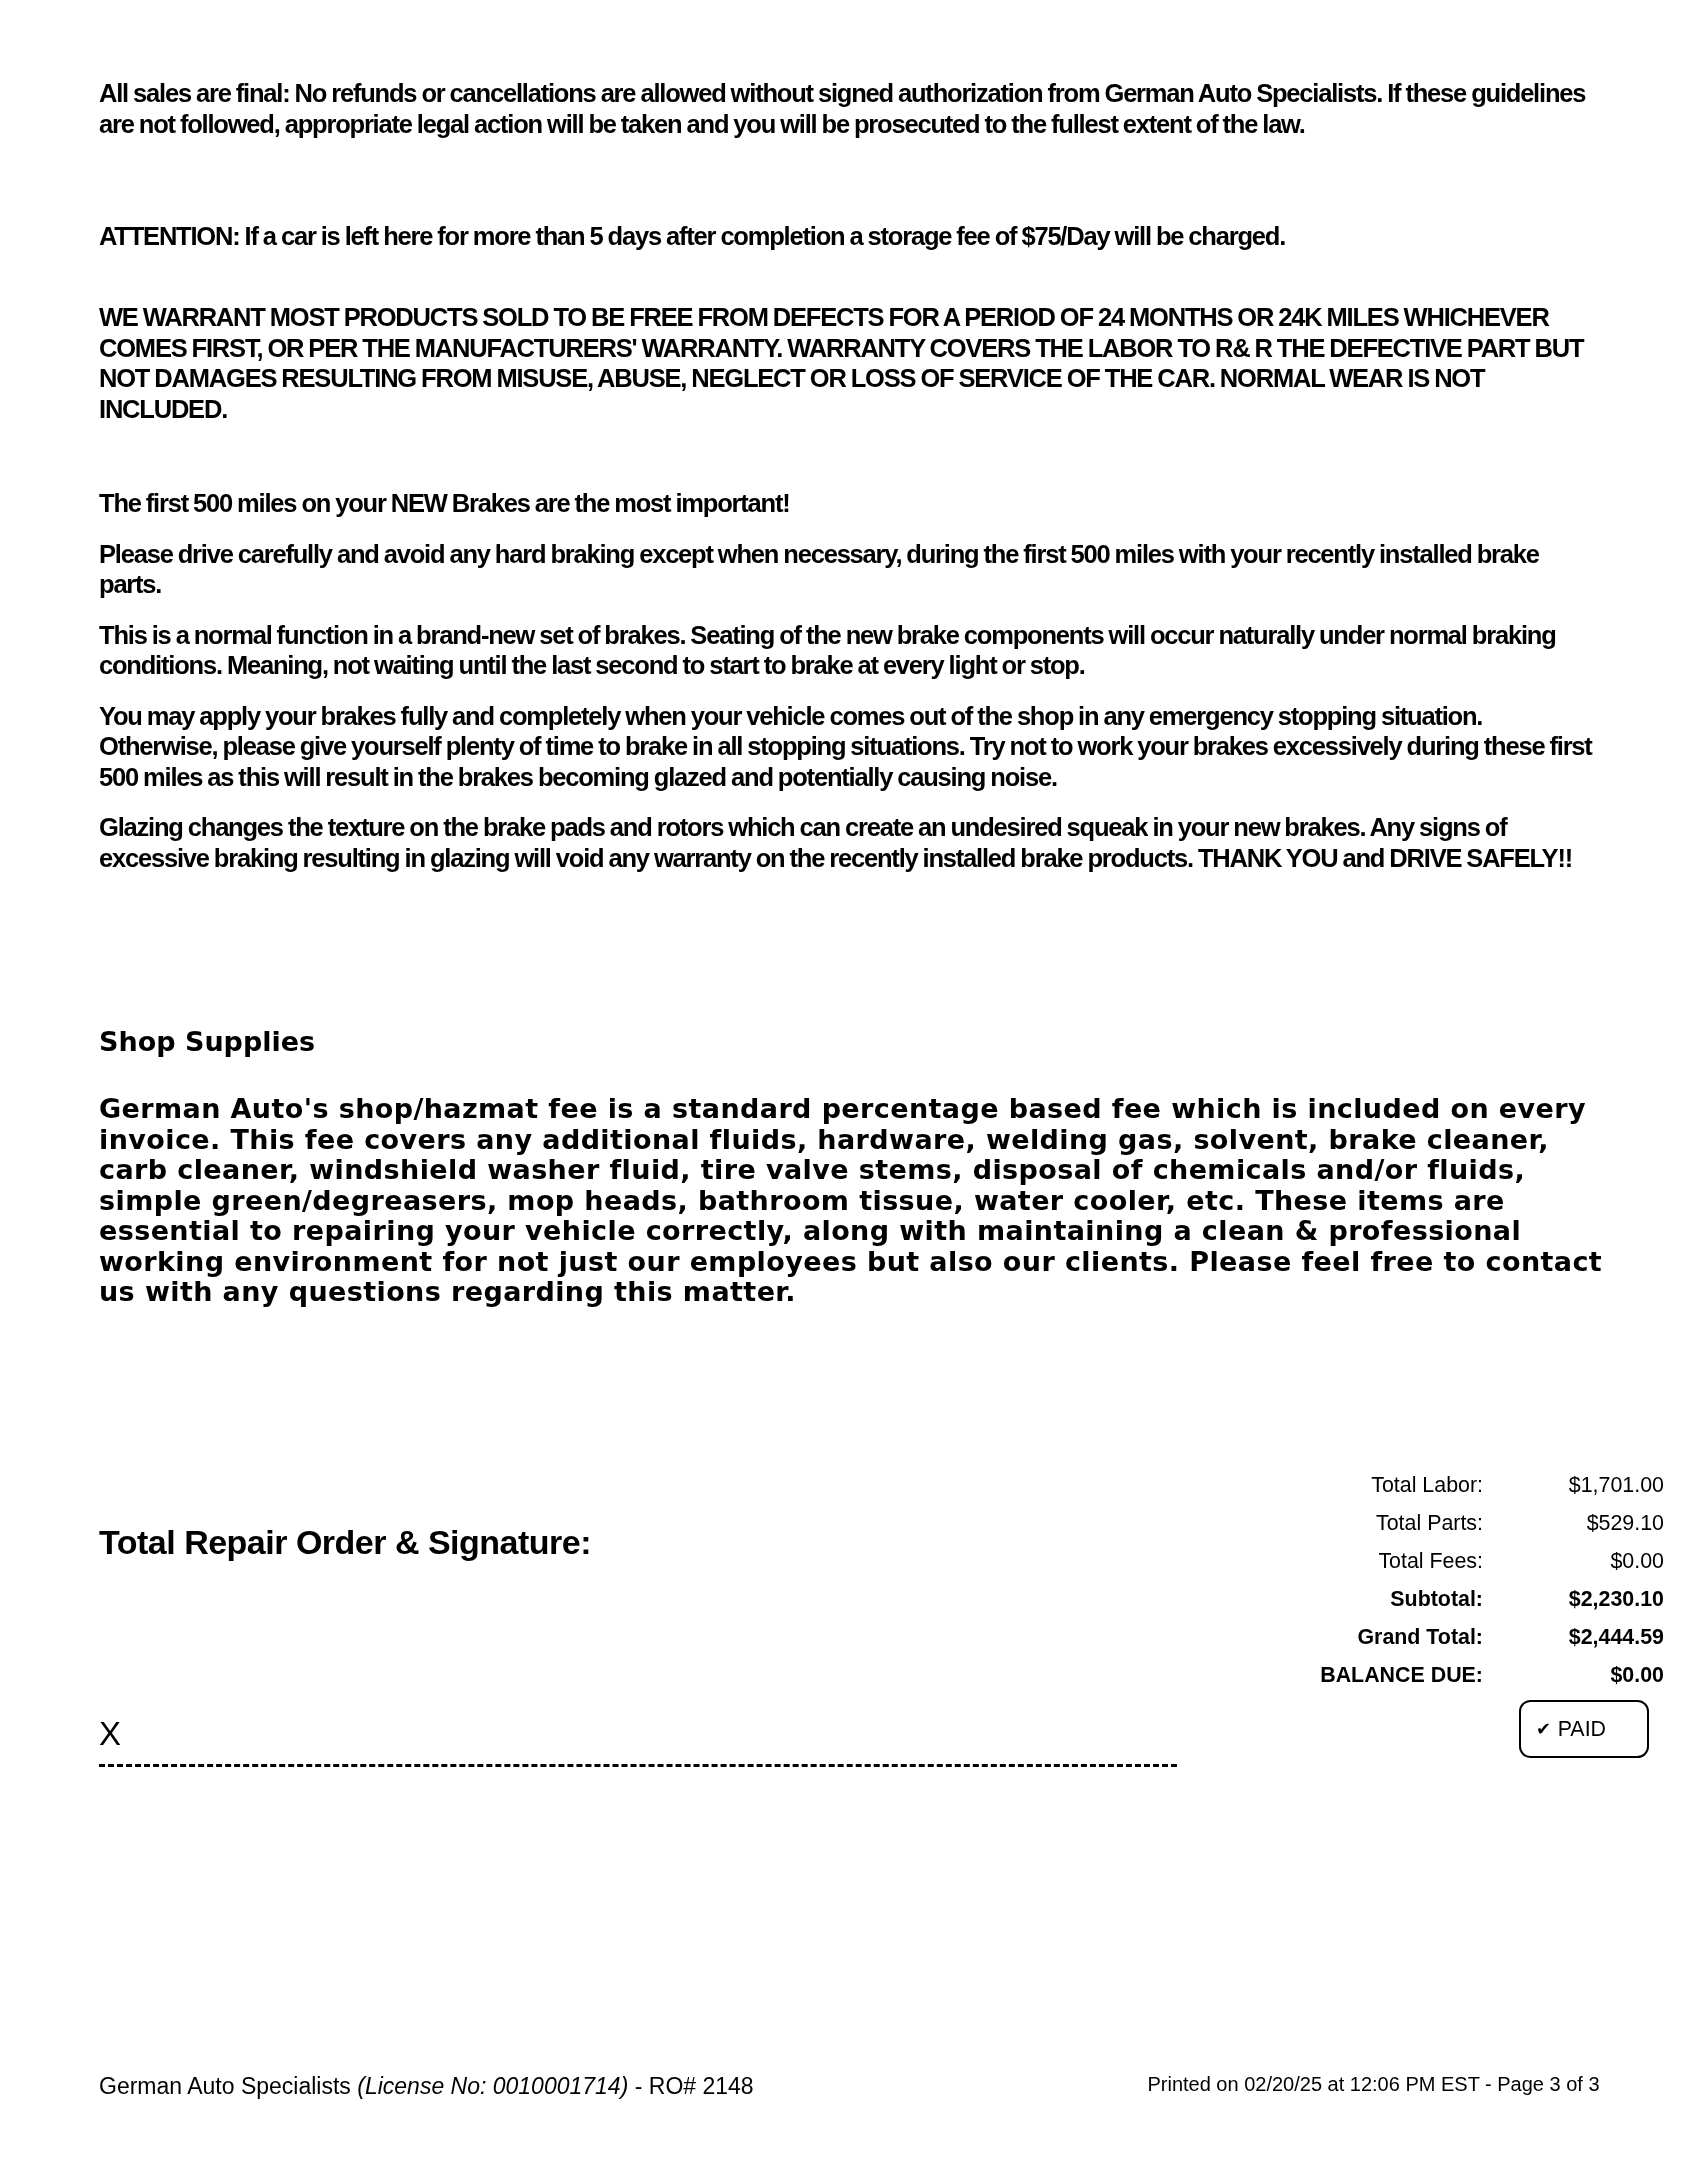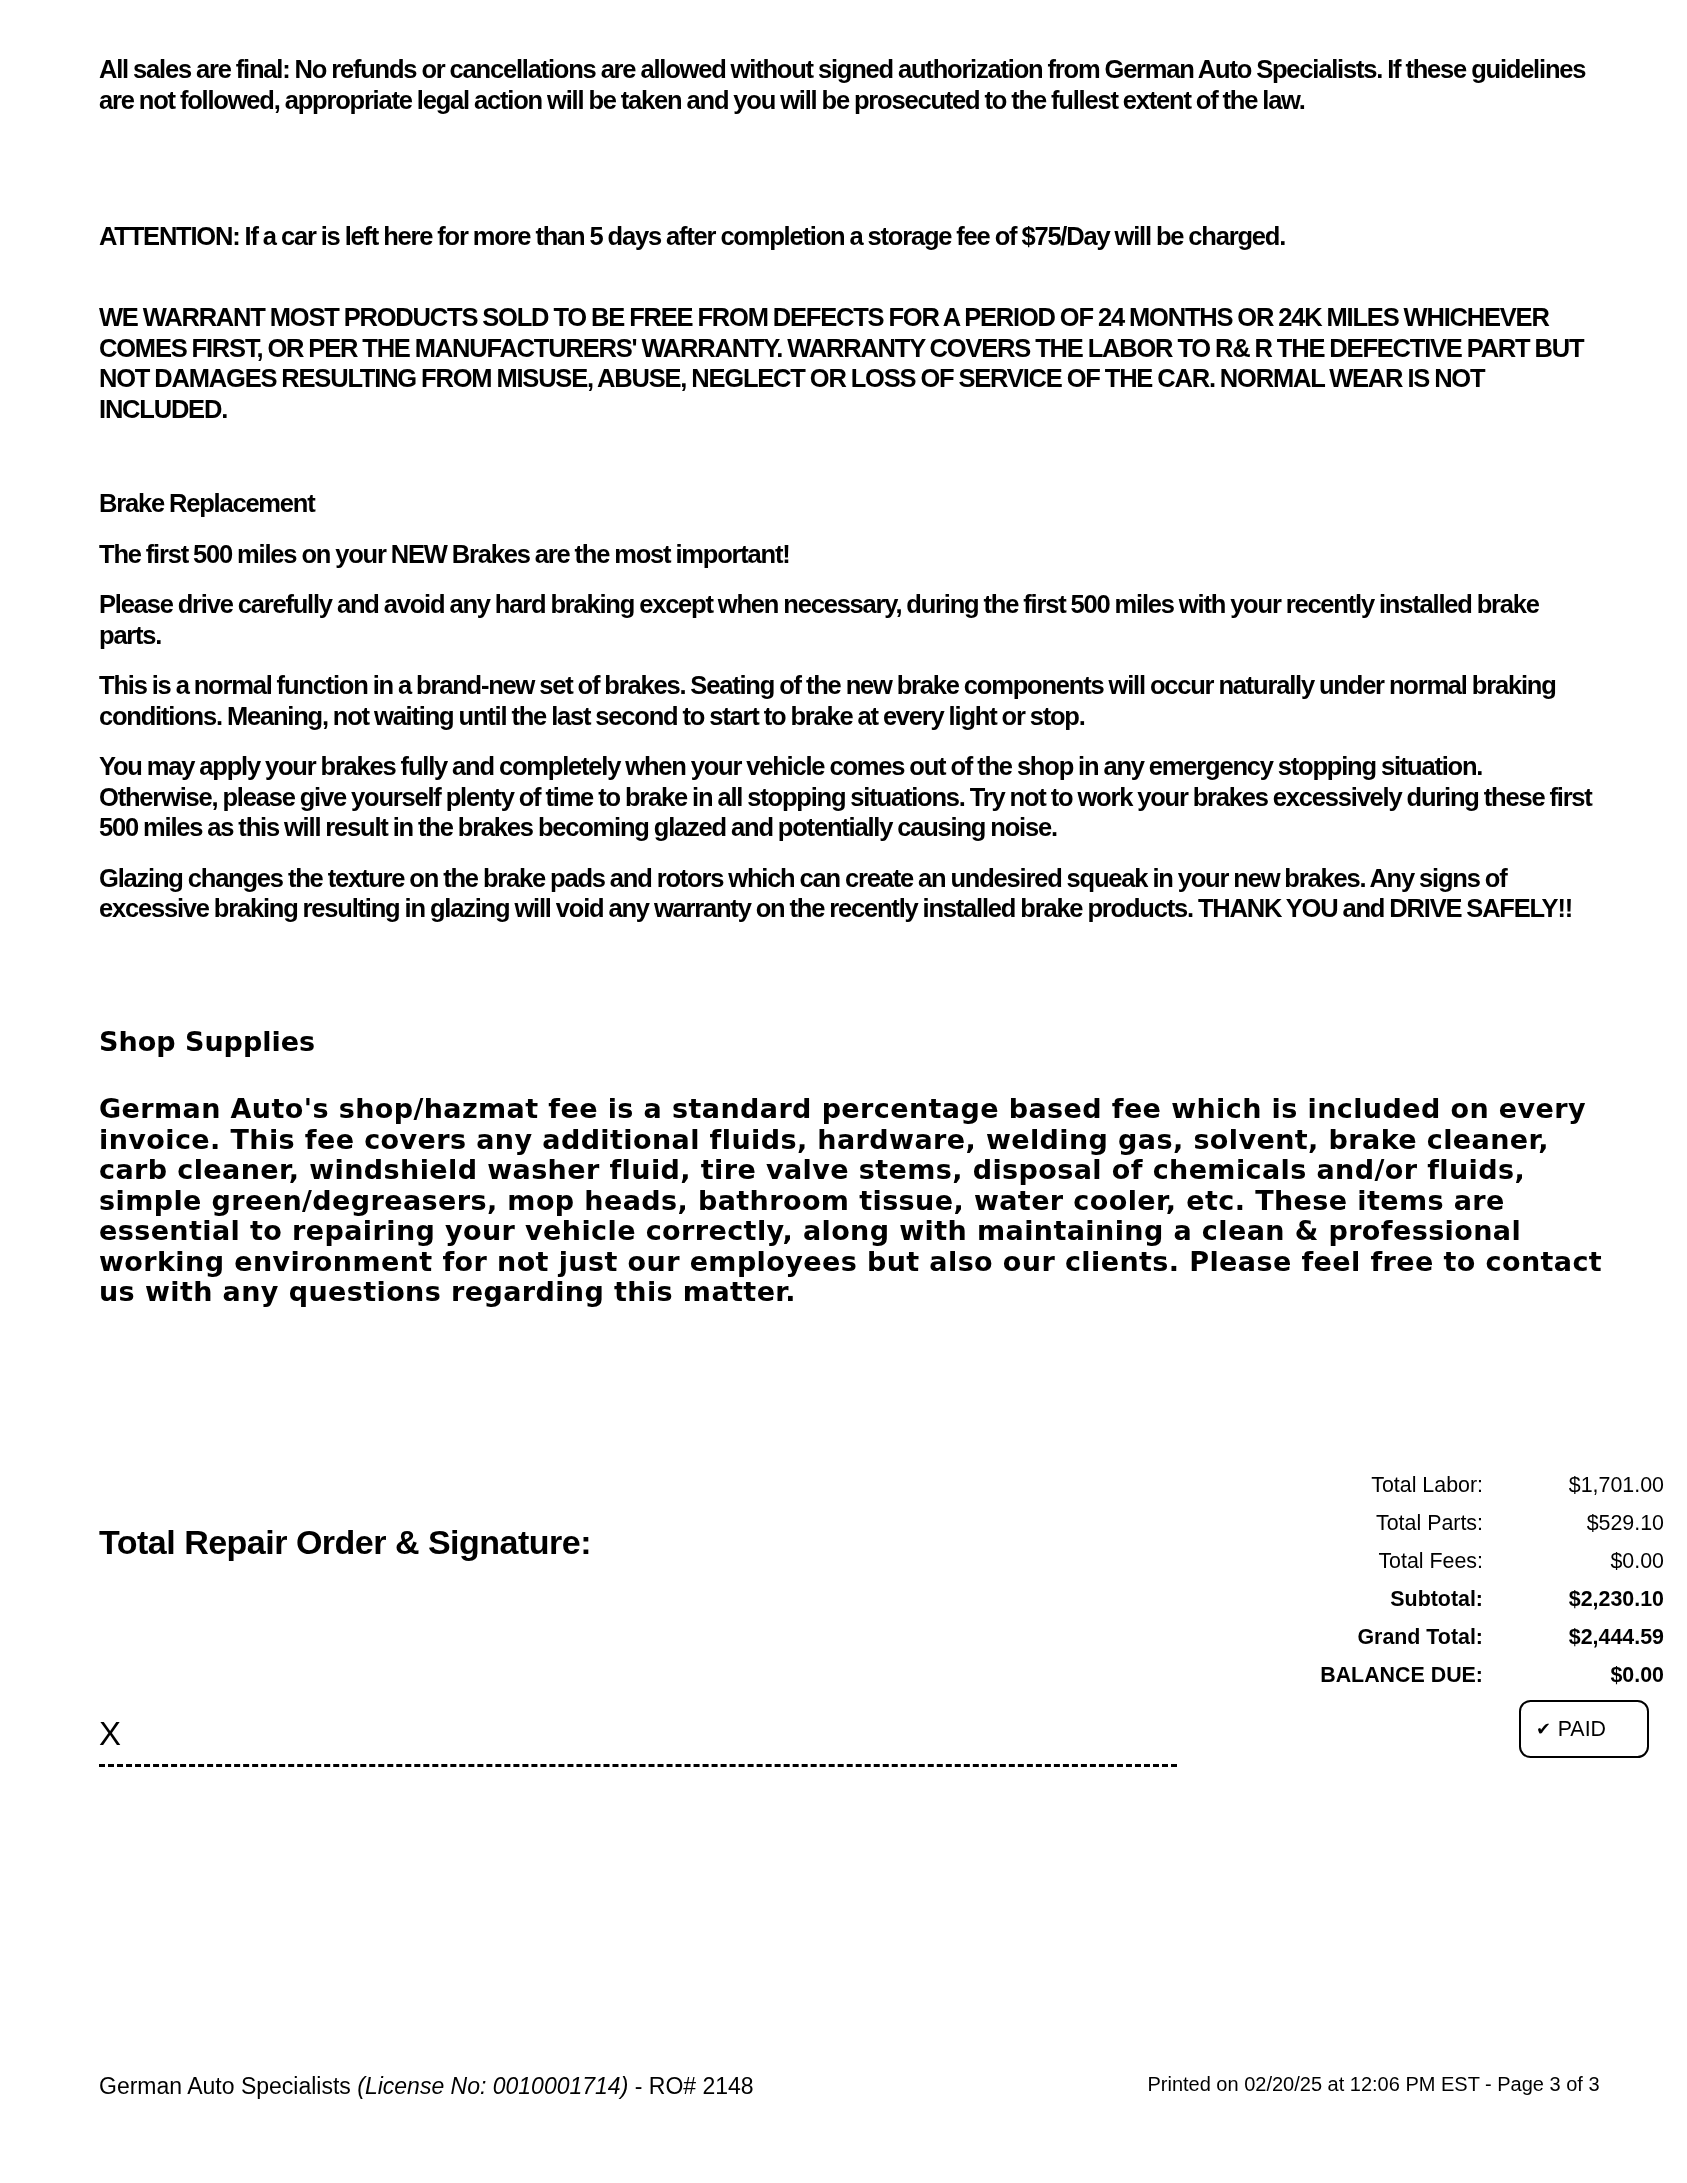--- a/index.html
+++ b/index.html
@@ -23,21 +23,21 @@
     }
     .cond {
       font-family: "Liberation Sans", sans-serif;
       font-weight: bold;
       font-size: 25.5px;
       line-height: 30.5px;
       letter-spacing: -1.2px;
       word-spacing: -0.8px;
       margin: 0;
     }
-    #terms-final { position: absolute; top: 54px; left: 0; width: 1499px; }
+    #terms-final { position: absolute; top: 78px; left: 0; width: 1499px; }
     #attention { position: absolute; top: 221px; left: 0; width: 1499px; }
     #warranty { position: absolute; top: 290px; left: 0; width: 1499px; margin-top: 12px; }
     #brake-section { position: absolute; top: 488px; left: 0; width: 1499px; }
     #brake-section p { margin: 0 0 20px 0; }
     #brake-section .brake-title { margin-bottom: 20px; }
 
     #shop-supplies-title {
       position: absolute;
       top: 1025px;
       left: 0;
@@ -156,21 +156,20 @@
 
 <div class="page">
 
   <p id="terms-final" class="cond">All sales are final: No refunds or cancellations are allowed without signed authorization from German Auto Specialists. If these guidelines are not followed, appropriate legal action will be taken and you will be prosecuted to the fullest extent of the law.</p>
 
   <p id="attention" class="cond">ATTENTION: If a car is left here for more than 5 days after completion a storage fee of $75/Day will be charged.</p>
 
   <p id="warranty" class="cond">WE WARRANT MOST PRODUCTS SOLD TO BE FREE FROM DEFECTS FOR A PERIOD OF 24 MONTHS OR 24K MILES WHICHEVER COMES FIRST, OR PER THE MANUFACTURERS' WARRANTY. WARRANTY COVERS THE LABOR TO R&amp; R THE DEFECTIVE PART BUT NOT DAMAGES RESULTING FROM MISUSE, ABUSE, NEGLECT OR LOSS OF SERVICE OF THE CAR. NORMAL WEAR IS NOT INCLUDED.</p>
 
   <div id="brake-section">
-    <p class="cond brake-title">Brake Replacement</p>
     <p class="cond">The first 500 miles on your NEW Brakes are the most important!</p>
     <p class="cond">Please drive carefully and avoid any hard braking except when necessary, during the first 500 miles with your recently installed brake parts.</p>
     <p class="cond">This is a normal function in a brand-new set of brakes. Seating of the new brake components will occur naturally under normal braking conditions. Meaning, not waiting until the last second to start to brake at every light or stop.</p>
     <p class="cond">You may apply your brakes fully and completely when your vehicle comes out of the shop in any emergency stopping situation. Otherwise, please give yourself plenty of time to brake in all stopping situations. Try not to work your brakes excessively during these first 500 miles as this will result in the brakes becoming glazed and potentially causing noise.</p>
     <p class="cond">Glazing changes the texture on the brake pads and rotors which can create an undesired squeak in your new brakes. Any signs of excessive braking resulting in glazing will void any warranty on the recently installed brake products. THANK YOU and DRIVE SAFELY!!</p>
   </div>
 
   <h2 id="shop-supplies-title">Shop Supplies</h2>
   <p id="shop-supplies-body">German Auto's shop/hazmat fee is a standard percentage based fee which is included on every invoice. This fee covers any additional fluids, hardware, welding gas, solvent, brake cleaner, carb cleaner, windshield washer fluid, tire valve stems, disposal of chemicals and/or fluids, simple green/degreasers, mop heads, bathroom tissue, water cooler, etc. These items are essential to repairing your vehicle correctly, along with maintaining a clean &amp; professional working environment for not just our employees but also our clients. Please feel free to contact us with any questions regarding this matter.</p>
 

